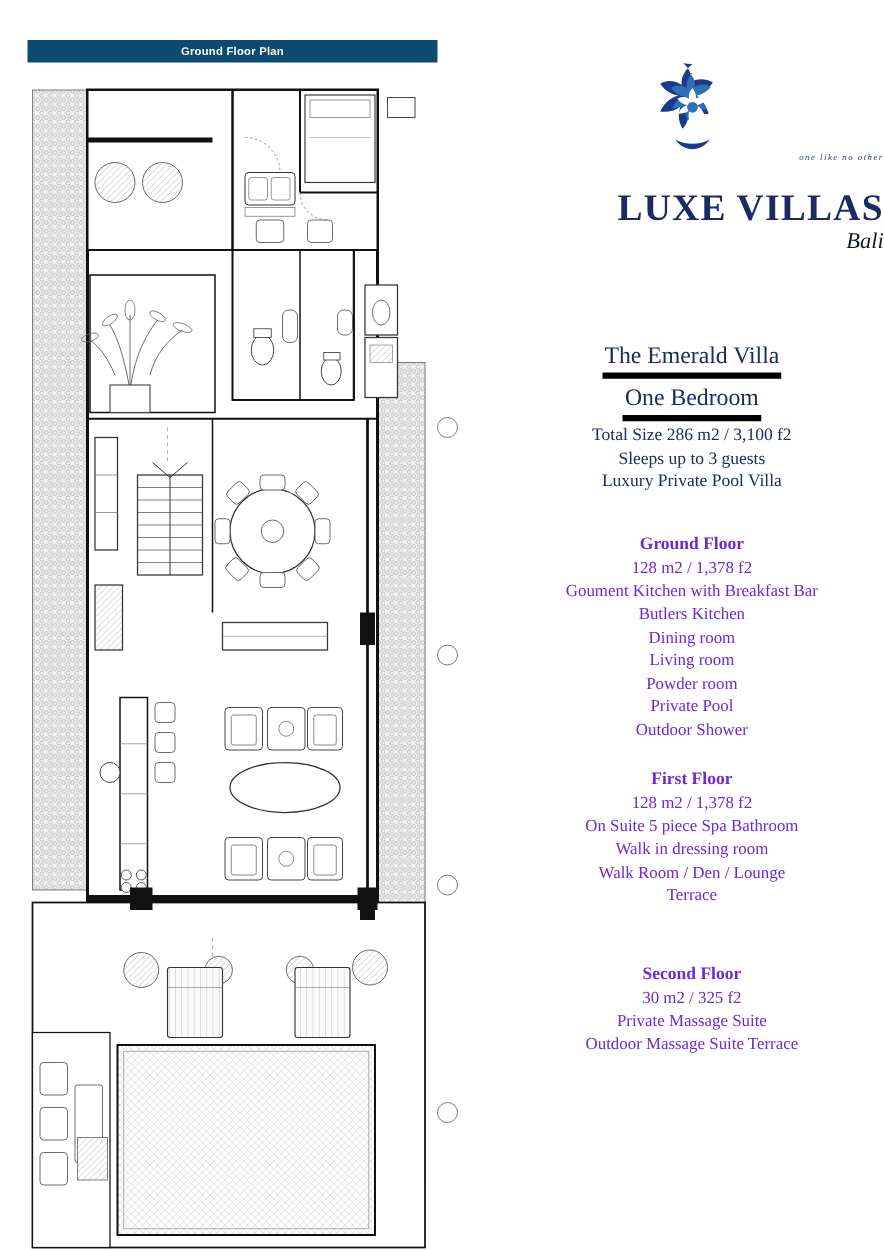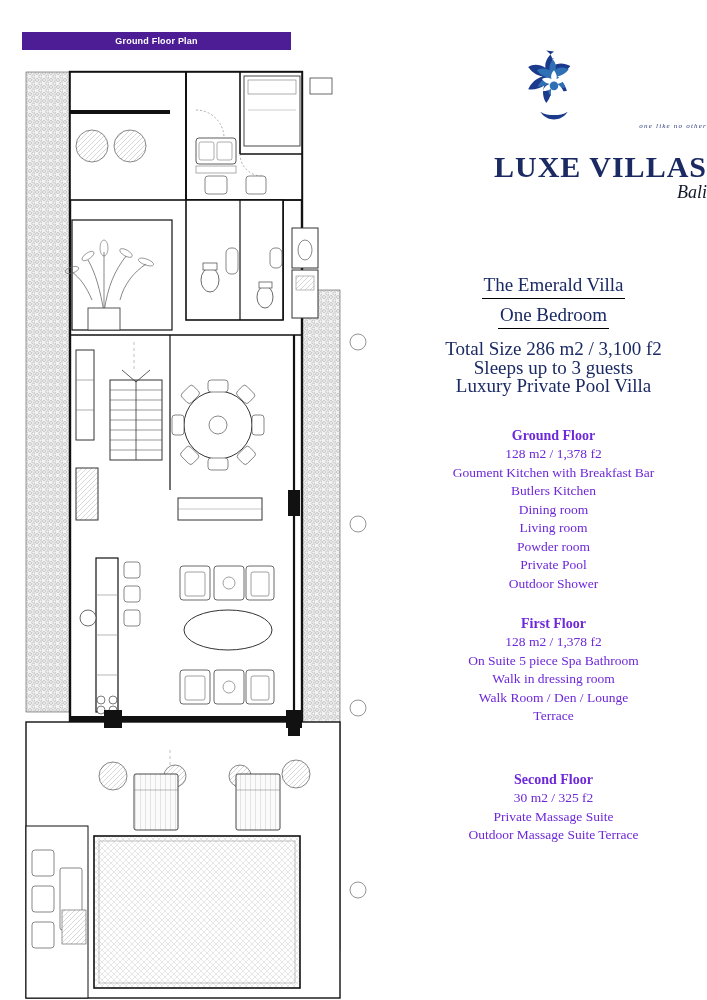--- a/index.html
+++ b/index.html
@@ -22,23 +22,23 @@
     left: 0;
     top: 0;
     width: 400px;
     height: 1000px;
   }
 
   #plan-title-bar {
     position: absolute;
     left: 22px;
     top: 32px;
-    width: 269px;
+    width: 328px;
     height: 18px;
-    background: #4c1d95;
+    background: #0c4a6e;
     color: #ffffff;
     font-family: "Liberation Sans", sans-serif;
     font-size: 9px;
     font-weight: bold;
     letter-spacing: 0.2px;
     display: flex;
     align-items: center;
     justify-content: center;
   }
 
@@ -101,31 +101,31 @@
   #villa-heading {
     position: absolute;
     top: 272px;
     left: 0;
     width: 307px;
   }
   .villa-line {
     font-size: 19px;
     line-height: 25px;
     color: #1b2a63;
-    border-bottom: 1px solid #000000;
+    border-bottom: 5px solid #000000;
     display: inline-block;
     padding: 0 2px 1px 2px;
   }
 
   #summary-block {
     position: absolute;
     top: 340px;
     left: 0;
     width: 307px;
-    font-size: 19px;
+    font-size: 14px;
     line-height: 18.5px;
     color: #1b2a63;
   }
 
   .floor-section {
     position: absolute;
     left: 0;
     width: 307px;
     color: #6d28d9;
   }

